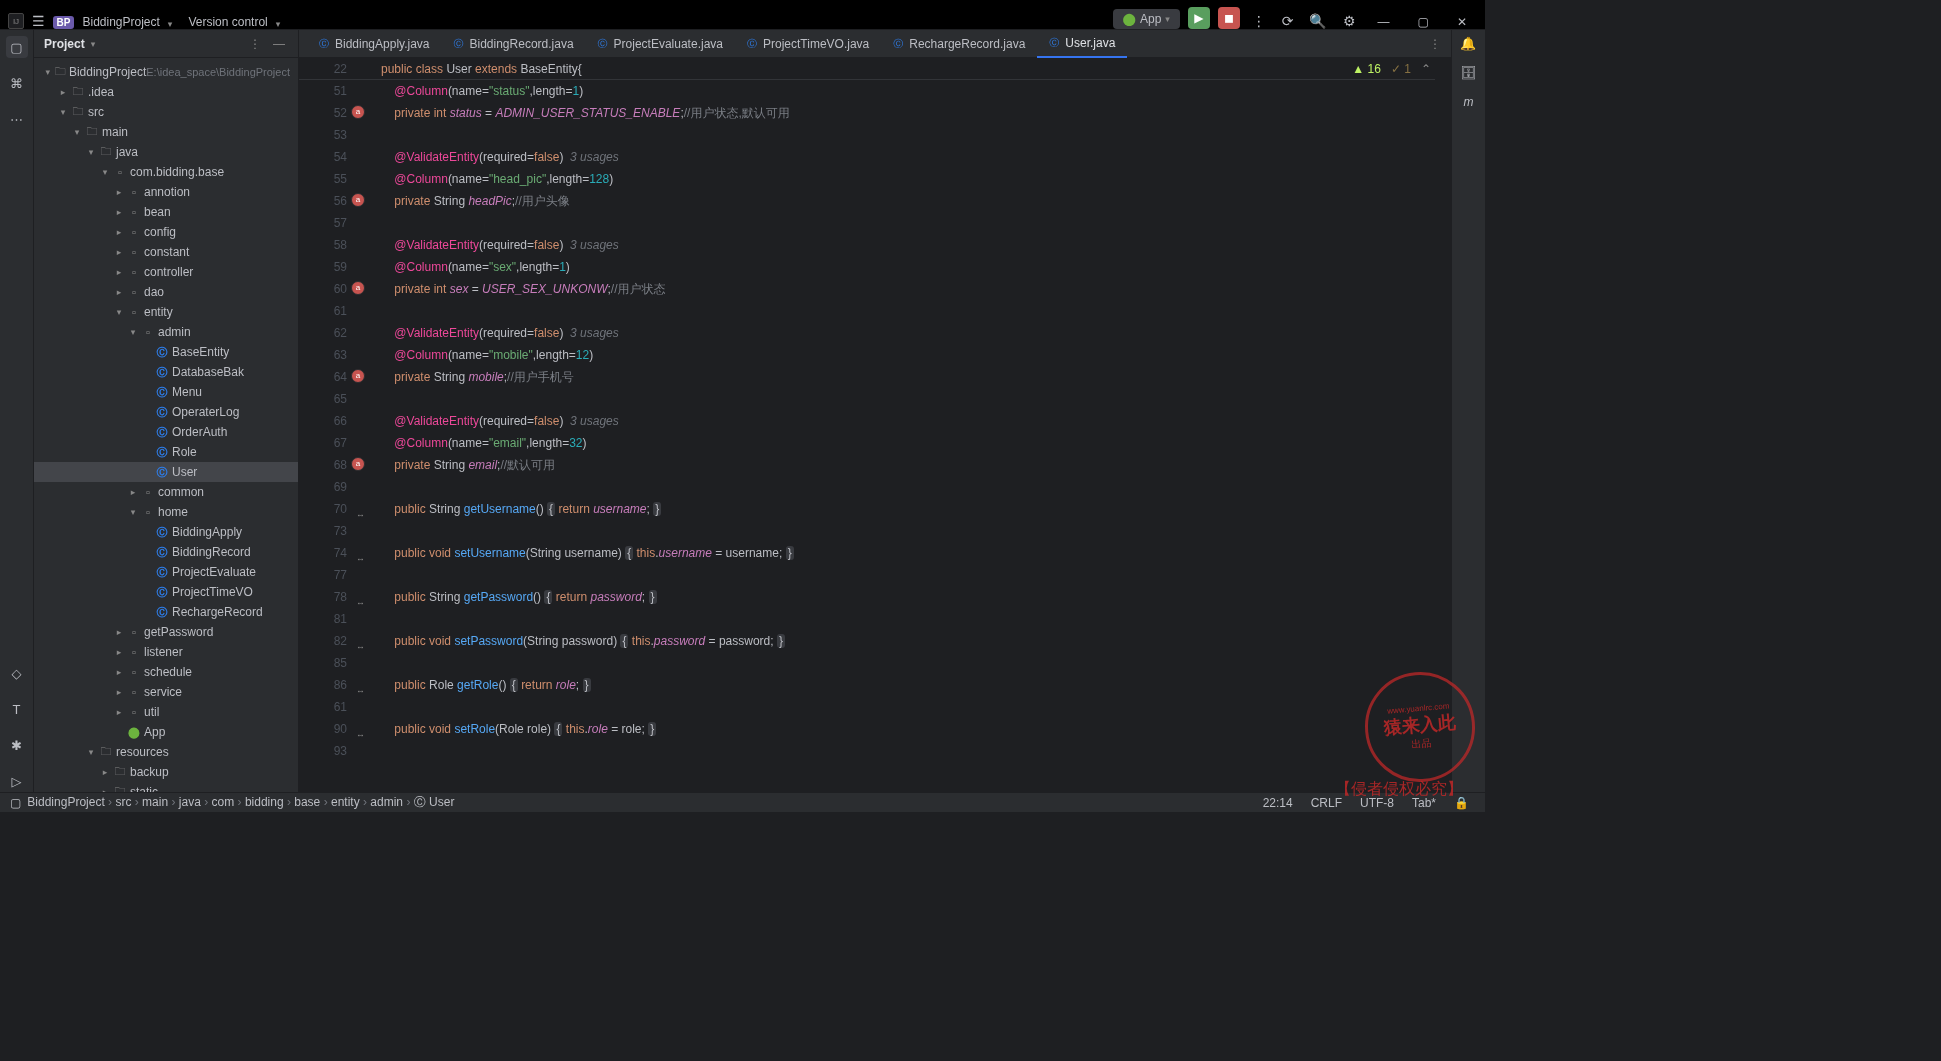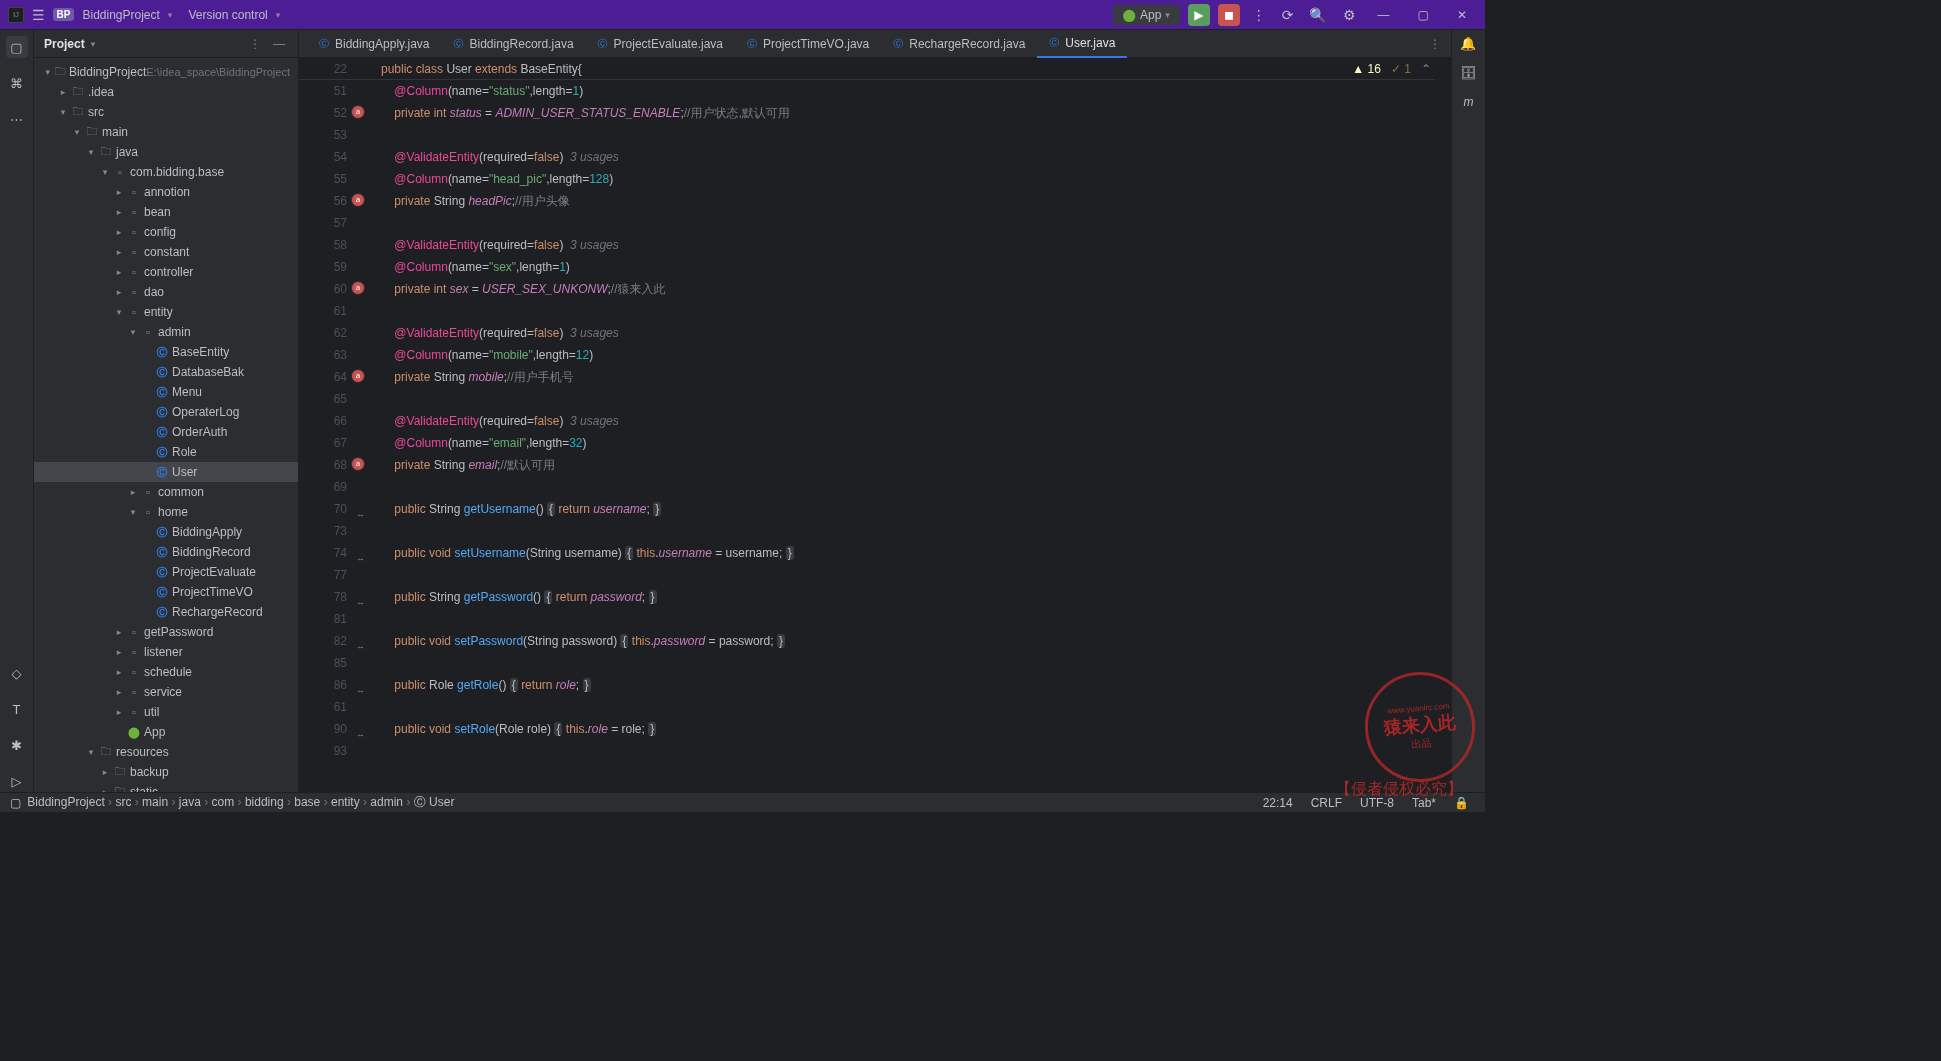--- a/index.html
+++ b/index.html
@@ -1,17 +1,17 @@
 <!DOCTYPE html>
 <html><head>
 <meta charset="utf-8">
 <style>
 *{margin:0;padding:0;box-sizing:border-box;font-family:'Segoe UI',sans-serif;font-size:12px}
 body{background:#1e1f22;color:#bcbec4;width:1485px;height:812px;overflow:hidden;position:relative}
-.titlebar{height:30px;background:#4c1d95;display:flex;align-items:center;padding:0 8px;gap:8px;border-bottom:1px solid #1e1f22}
+.titlebar{height:30px;background:#000000;display:flex;align-items:flex-end;padding:0 8px;gap:8px;border-bottom:1px solid #1e1f22}
 .titlebar .ij-icon{width:16px;height:16px;background:#1e1f22;border:1px solid #444;border-radius:2px;display:flex;align-items:center;justify-content:center;font-size:8px;color:#888}
 .titlebar .hamburger{color:#bcbec4;font-size:14px;cursor:pointer}
 .titlebar .proj-badge{background:#6b5aab;color:#fff;padding:1px 4px;border-radius:3px;font-size:10px;font-weight:600}
 .titlebar .proj-name{color:#bcbec4;font-size:12px}
 .titlebar .chev{color:#888;font-size:9px}
 .titlebar .vcs{color:#bcbec4;margin-left:8px}
 .titlebar .spacer{flex:1}
 .titlebar .run-cfg{display:flex;align-items:center;gap:4px;background:#393b40;padding:3px 10px;border-radius:4px}
 .titlebar .run-btn{width:22px;height:22px;border-radius:4px;display:flex;align-items:center;justify-content:center;color:#fff}
 .titlebar .play{background:#599e5e}
@@ -64,21 +64,21 @@
 .ann{color:#ec4899}
 .com{color:#7a7e85}
 .fld{color:#c77dbb;font-style:italic}
 .mtd{color:#56a8f5}
 .cnst{color:#c77dbb;font-style:italic}
 .hint{color:#6f737a;font-style:italic}
 .badge-bg{background:#393b40;border-radius:3px;padding:0 2px}
 .right-strip{width:34px;background:#2b2d30;border-left:1px solid #1e1f22;display:flex;flex-direction:column;align-items:center;padding-top:6px;gap:14px}
 .right-strip .strip-icon{color:#bcbec4;font-size:13px;cursor:pointer}
 .inspect{position:absolute;top:4px;right:20px;display:flex;gap:10px;font-size:11px;z-index:6}
-.inspect .warn{color:#fef9c3}
+.inspect .warn{color:#bef264}
 .inspect .weak{color:#857042}
 .statusbar{height:20px;background:#2b2d30;border-top:1px solid #1e1f22;display:flex;align-items:center;padding:0 10px;gap:6px;color:#bcbec4;font-size:11px}
 .statusbar .crumb{color:#bcbec4}
 .statusbar .sep{color:#6f737a}
 .statusbar .spacer{flex:1}
 .statusbar .sitem{padding:0 6px}
 .watermark{position:absolute;right:10px;bottom:30px;width:110px;height:110px;border:3px solid rgba(200,40,40,.7);border-radius:50%;color:rgba(200,40,40,.8);font-size:10px;pointer-events:none;z-index:20;display:flex;flex-direction:column;align-items:center;justify-content:center;text-align:center;transform:rotate(-5deg)}
 .watermark .big{font-size:18px;font-weight:700}
 .bottomtext{position:absolute;right:22px;bottom:12px;color:rgba(200,40,40,.8);font-size:16px;z-index:20}
 </style>
@@ -396,21 +396,21 @@
         <div class="code" id="code">
             <div class="code-line">    <span class="ann">@Column</span>(name=<span class="str">"status"</span>,length=<span class="num">1</span>)</div>
             <div class="code-line">    <span class="kw">private int</span> <span class="fld">status</span> = <span class="cnst">ADMIN_USER_STATUS_ENABLE</span>;<span class="com">//用户状态,默认可用</span></div>
             <div class="code-line"></div>
             <div class="code-line">    <span class="ann">@ValidateEntity</span>(required=<span class="kw">false</span>)  <span class="hint">3 usages</span></div>
             <div class="code-line">    <span class="ann">@Column</span>(name=<span class="str">"head_pic"</span>,length=<span class="num">128</span>)</div>
             <div class="code-line">    <span class="kw">private</span> String <span class="fld">headPic</span>;<span class="com">//用户头像</span></div>
             <div class="code-line"></div>
             <div class="code-line">    <span class="ann">@ValidateEntity</span>(required=<span class="kw">false</span>)  <span class="hint">3 usages</span></div>
             <div class="code-line">    <span class="ann">@Column</span>(name=<span class="str">"sex"</span>,length=<span class="num">1</span>)</div>
-            <div class="code-line">    <span class="kw">private int</span> <span class="fld">sex</span> = <span class="cnst">USER_SEX_UNKONW</span>;<span class="com">//猿来入此</span></div>
+            <div class="code-line">    <span class="kw">private int</span> <span class="fld">sex</span> = <span class="cnst">USER_SEX_UNKONW</span>;<span class="com">//用户状态</span></div>
             <div class="code-line"></div>
             <div class="code-line">    <span class="ann">@ValidateEntity</span>(required=<span class="kw">false</span>)  <span class="hint">3 usages</span></div>
             <div class="code-line">    <span class="ann">@Column</span>(name=<span class="str">"mobile"</span>,length=<span class="num">12</span>)</div>
             <div class="code-line">    <span class="kw">private</span> String <span class="fld">mobile</span>;<span class="com">//用户手机号</span></div>
             <div class="code-line"></div>
             <div class="code-line">    <span class="ann">@ValidateEntity</span>(required=<span class="kw">false</span>)  <span class="hint">3 usages</span></div>
             <div class="code-line">    <span class="ann">@Column</span>(name=<span class="str">"email"</span>,length=<span class="num">32</span>)</div>
             <div class="code-line">    <span class="kw">private</span> String <span class="fld">email</span>;<span class="com">//默认可用</span></div>
             <div class="code-line"></div>
             <div class="code-line">    <span class="kw">public</span> String <span class="mtd">getUsername</span>() <span class="badge-bg">{</span> <span class="kw">return</span> <span class="fld">username</span>; <span class="badge-bg">}</span></div>

